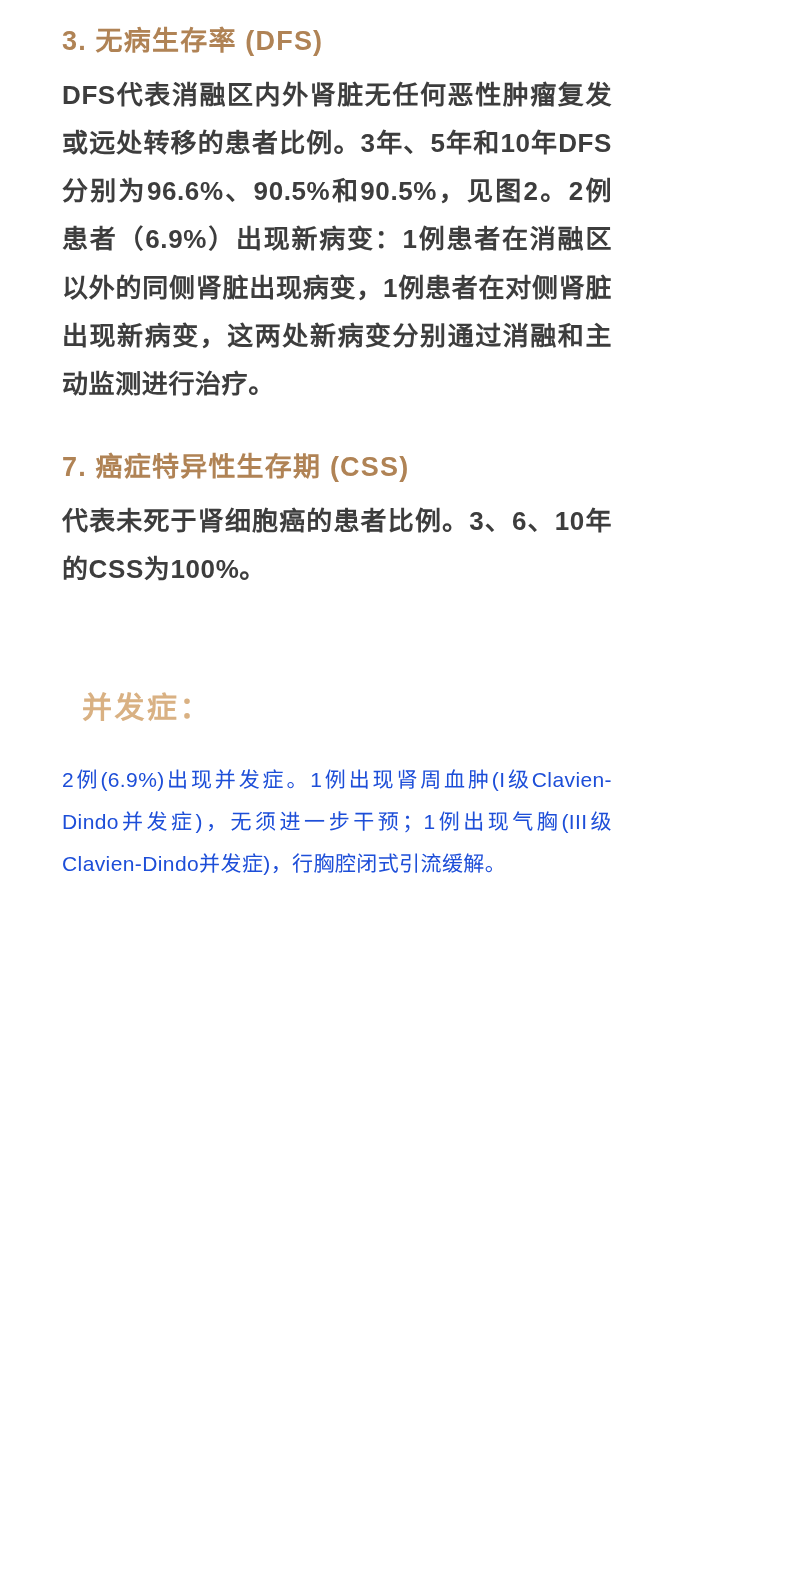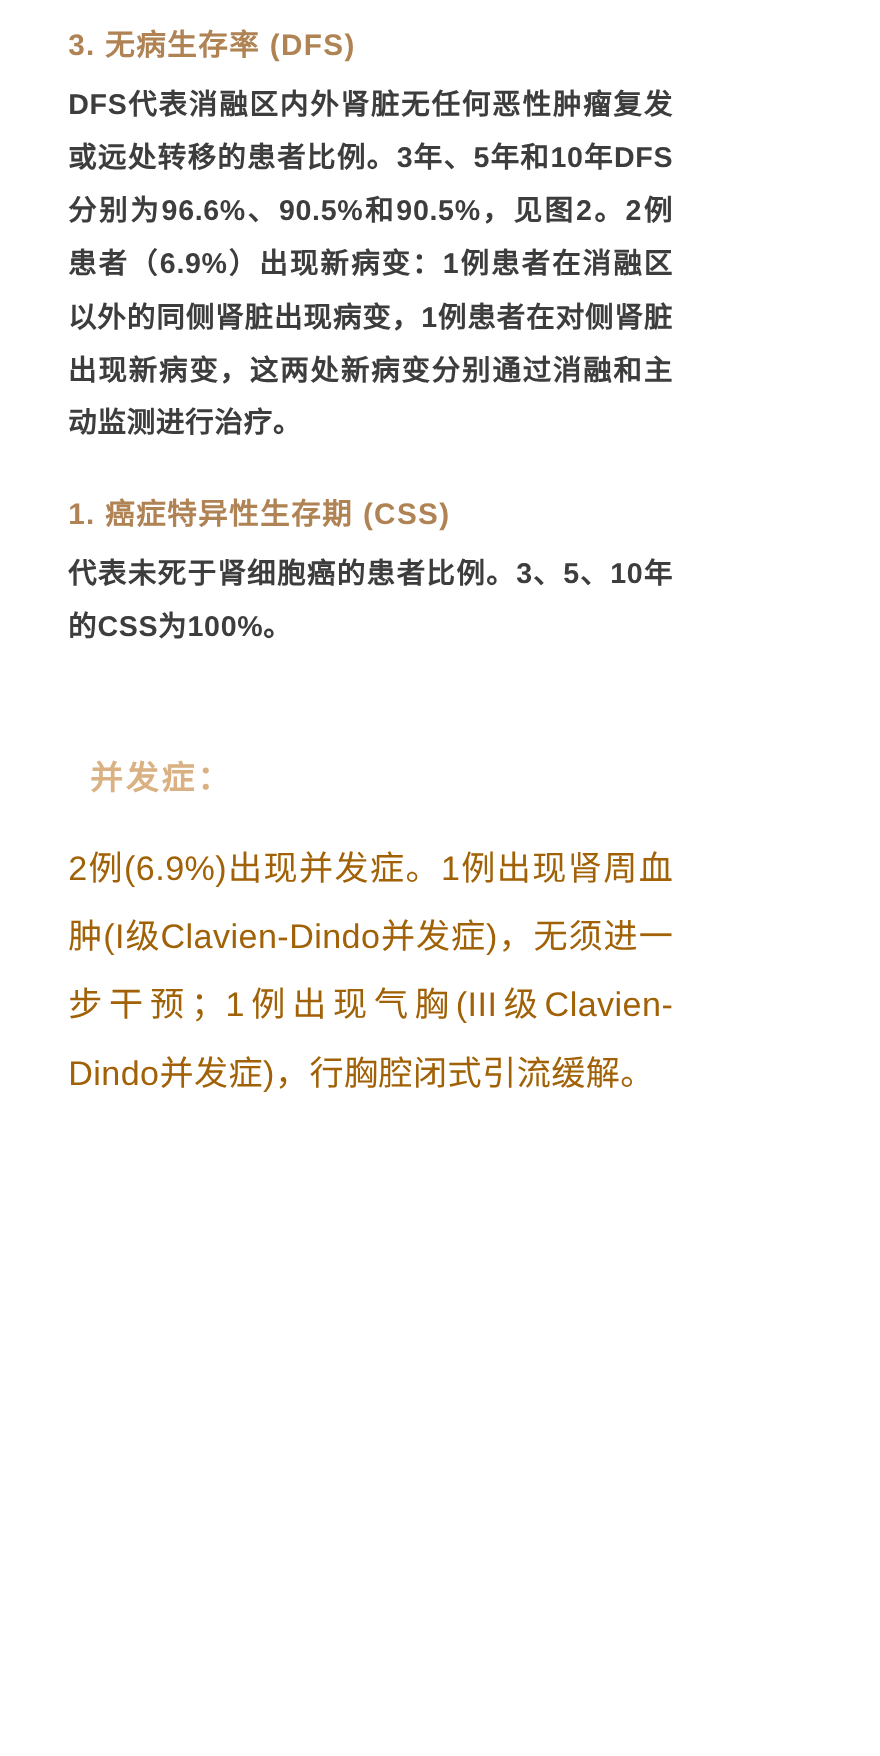--- a/index.html
+++ b/index.html
@@ -51,43 +51,43 @@
   .block-heading {
     color: #d9b183;
     font-size: 30px;
     font-weight: bold;
     letter-spacing: 2.5px;
     line-height: 1.4;
     margin: 0 0 30px 16px;
     padding-left: 4px;
   }
   .comp-body {
-    font-size: 31px;
+    font-size: 21px;
     line-height: 2.0;
     letter-spacing: 0.4px;
-    color: #a16207;
+    color: #1d4ed8;
     text-align: justify;
     text-justify: inter-ideograph;
     margin: 0;
   }
 </style>
 </head>
 <body>
 
 <div class="page">
 
   <div class="section">
     <h2 class="sec-heading">3. 无病生存率 (DFS)</h2>
     <p class="sec-body">DFS代表消融区内外肾脏无任何恶性肿瘤复发或远处转移的患者比例。3年、5年和10年DFS分别为96.6%、90.5%和90.5%，见图2。2例患者（6.9%）出现新病变：1例患者在消融区以外的同侧肾脏出现病变，1例患者在对侧肾脏出现新病变，这两处新病变分别通过消融和主动监测进行治疗。</p>
   </div>
 
 
   <div class="section">
-    <h2 class="sec-heading">1. 癌症特异性生存期 (CSS)</h2>
-    <p class="sec-body">代表未死于肾细胞癌的患者比例。3、5、10年的CSS为100%。</p>
+    <h2 class="sec-heading">7. 癌症特异性生存期 (CSS)</h2>
+    <p class="sec-body">代表未死于肾细胞癌的患者比例。3、6、10年的CSS为100%。</p>
   </div>
 
   <div class="spacer-lg"></div>
 
   <div class="section">
     <h2 class="block-heading">并发症：</h2>
     <p class="comp-body">2例(6.9%)出现并发症。1例出现肾周血肿(I级Clavien-Dindo并发症)，无须进一步干预；1例出现气胸(III级Clavien-Dindo并发症)，行胸腔闭式引流缓解。</p>
   </div>
 
 </div>

